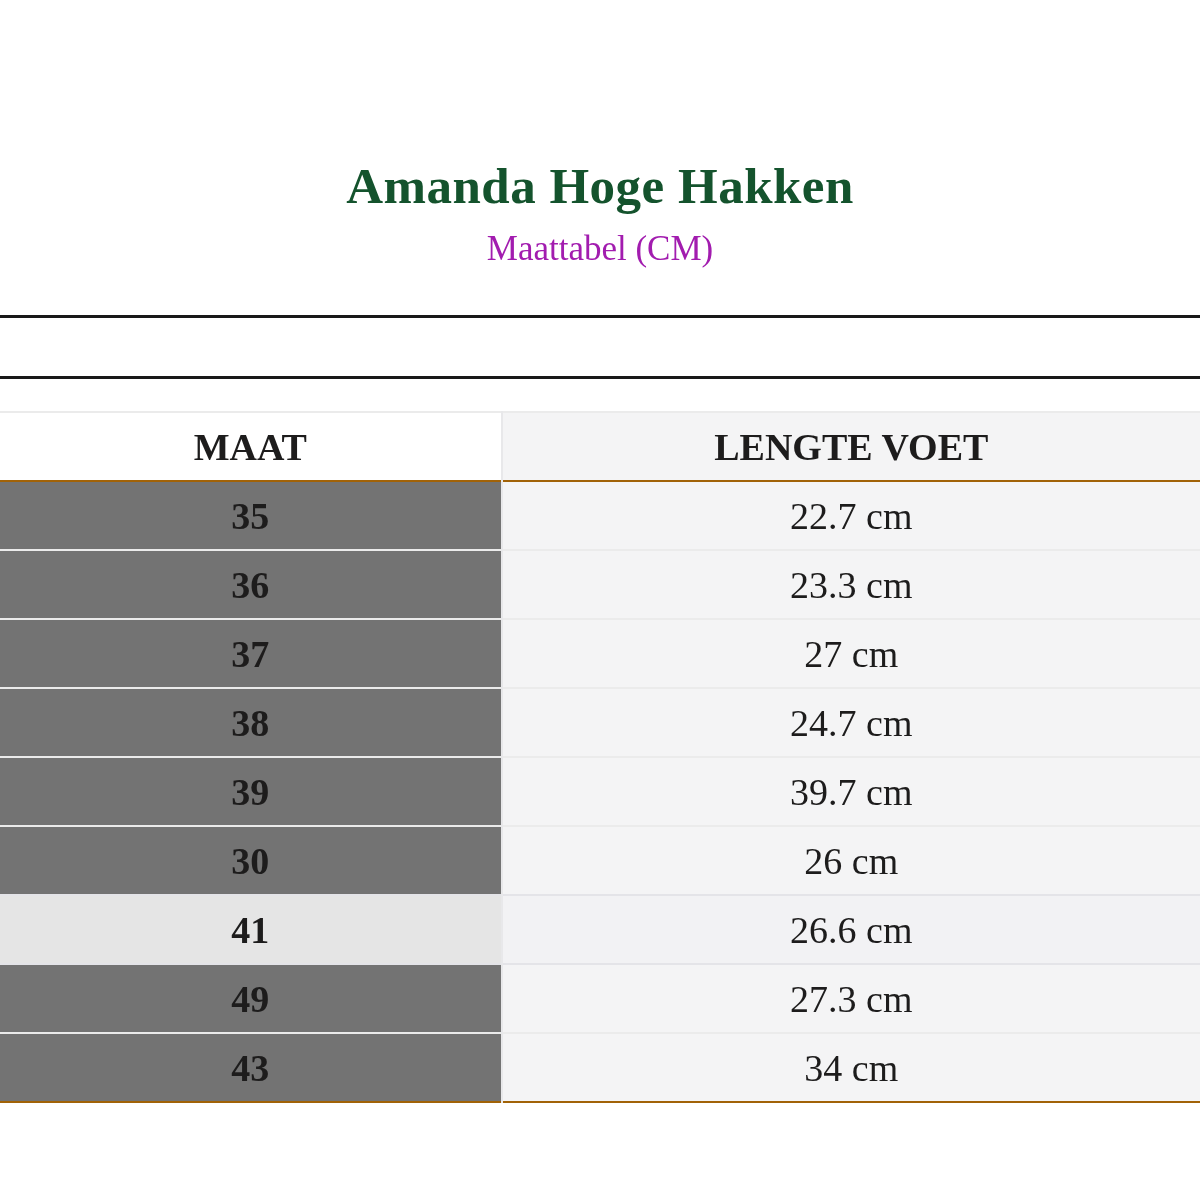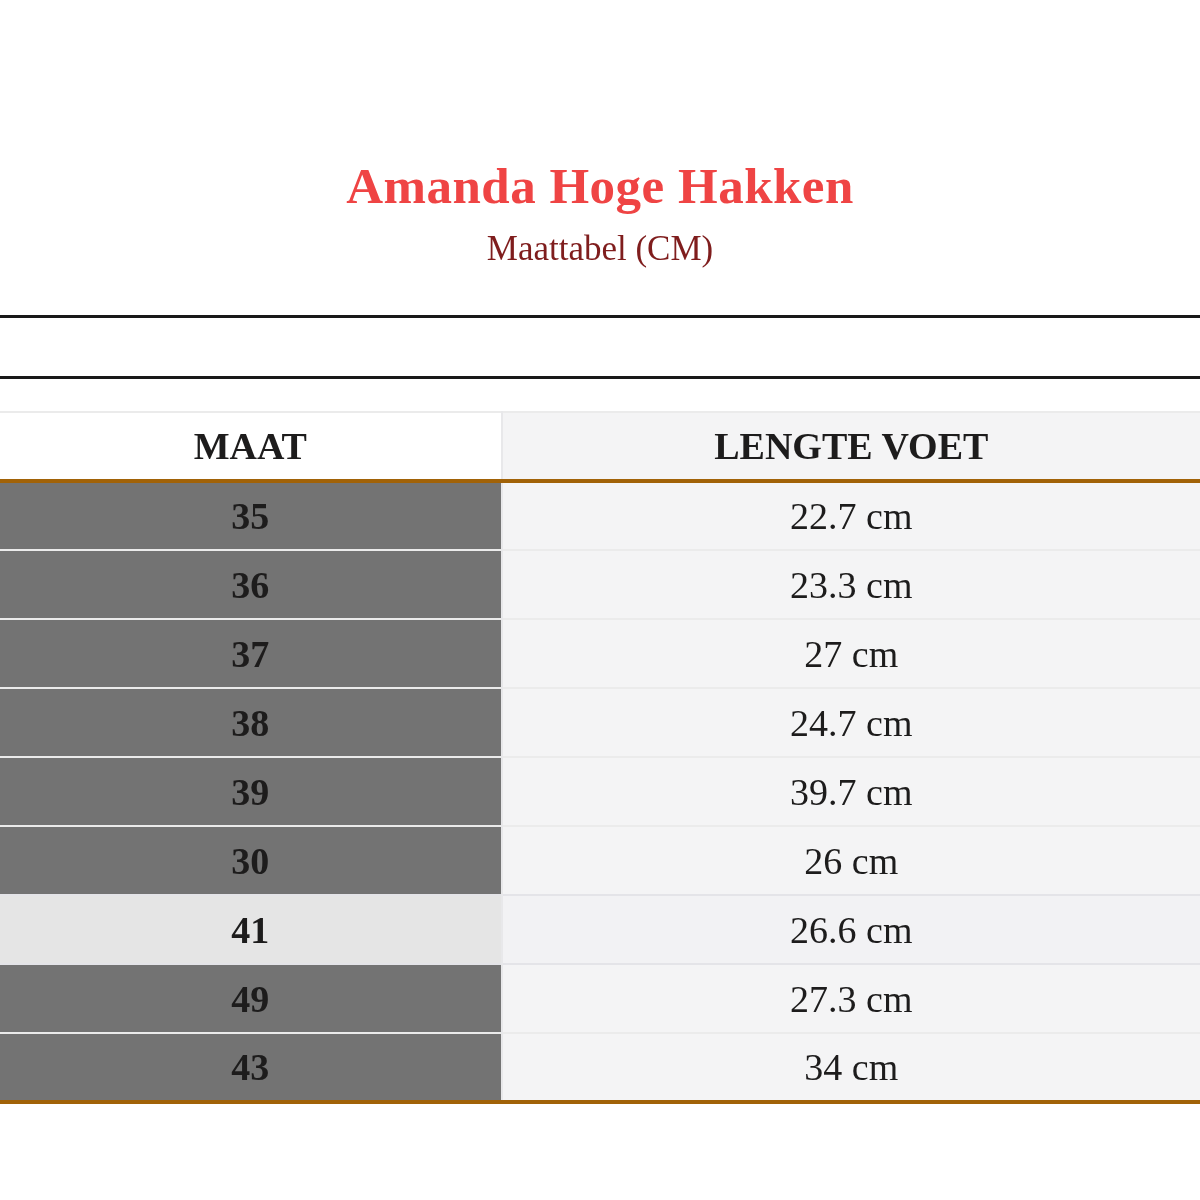--- a/index.html
+++ b/index.html
@@ -17,29 +17,29 @@
     height: 1200px;
     background: #ffffff;
   }
   .page-title {
     margin: 156px 0 0 0;
     text-align: center;
     font-size: 51px;
     line-height: 60px;
     font-weight: 700;
     letter-spacing: 0.5px;
-    color: #ef4444;
+    color: #14532d;
   }
   .page-subtitle {
     margin: 12px 0 0 0;
     text-align: center;
     font-size: 35px;
     line-height: 42px;
     font-weight: 400;
-    color: #7f1d1d;
+    color: #a21caf;
   }
   .divider-panel {
     margin-top: 45px;
     height: 58px;
     width: 100%;
     border-top: 3px solid #181818;
     border-bottom: 3px solid #181818;
     background: #ffffff;
   }
   table.size-table {
@@ -49,21 +49,21 @@
     table-layout: fixed;
     font-size: 38px;
   }
   table.size-table col.col-maat   { width: 41.8%; }
   table.size-table col.col-lengte { width: 58.2%; }
   table.size-table tr {
     height: 69px;
     border-top: 2px solid #ebebeb;
   }
   table.size-table tr:last-child {
-    border-bottom: 4px solid #a16207;
+    border-bottom: 2px solid #a16207;
     padding-left: 39px;
   }
   table.size-table th,
   table.size-table td {
     padding: 0;
     text-align: center;
     vertical-align: middle;
     font-size: 38px;
     line-height: 1;
   }

